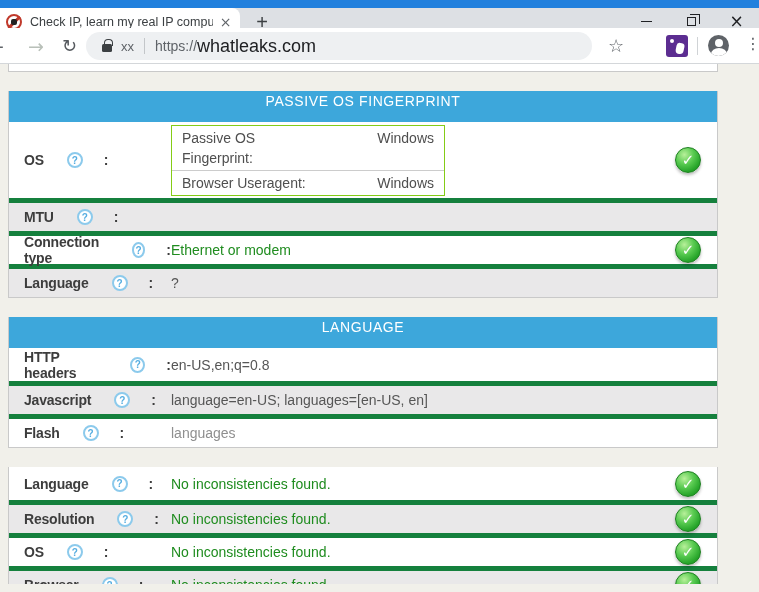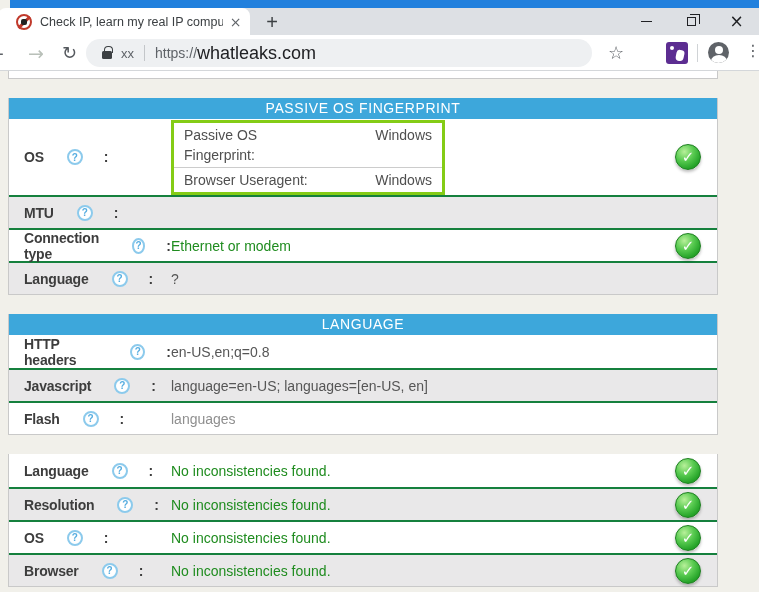--- a/index.html
+++ b/index.html
@@ -1,20 +1,20 @@
 <!DOCTYPE html>
 <html><head>
 <meta charset="utf-8">
 <style>
   * { margin:0; padding:0; box-sizing:border-box; }
   html,body { width:759px; height:592px; overflow:hidden; }
   body { font-family:"Liberation Sans", sans-serif; background:#f1f0ea; position:relative; }
 
   
-  .titlebar { position:relative; height:35px; background:#dde0e4;margin-left:10px; }
+  .titlebar { position:relative; height:28px; background:#dde0e4; }
   .accent-strip { position:absolute; top:0; left:0; width:100%; height:8px; background:#2180dd; }
   .tab { position:absolute; left:-12px; top:8px; width:252px; height:27px; background:#fff;
          border-radius:8px 8px 0 0; display:flex; align-items:center; padding:0 6px 0 18px; }
   .favicon { width:16px; height:16px; border:2px solid #c0392b; border-radius:50%; position:relative; flex:0 0 16px; }
   .favicon::before { content:""; position:absolute; left:-2px; top:5px; width:16px; height:2.5px;
                      background:#c0392b; transform:rotate(-45deg); }
   .favicon::after { content:""; position:absolute; left:3px; top:3px; width:6px; height:6px;
                     background:#222; border-radius:2px; }
   .tab-title { flex:1; font-size:12.5px; color:#3c4043; white-space:nowrap; overflow:hidden; margin:0 4px 0 8px; }
   .tab-close { width:17px; height:17px; border-radius:50%; display:flex; align-items:center; justify-content:center;
@@ -59,41 +59,41 @@
   .avatar::after { content:""; position:absolute; left:2.5px; top:13px; width:16px; height:12px;
                    background:#fff; border-radius:50% 50% 0 0; }
   .menu-dots { position:absolute; left:745px; top:6px; font-family:"DejaVu Sans",sans-serif;
                font-size:16px; color:#5f6368; letter-spacing:0; }
 
   
   .content { position:relative; height:520px; background:#f1f0ea; overflow:hidden; }
   .partial-bar { margin-left:8px; width:710px; height:8px; background:#fff;
                  border:1px solid #c9c9c9; border-top:none; }
   .datatable { width:710px; margin:19px 0 0 8px; background:#fff; border:1px solid #c9c9c9; border-top:none; }
-  .dt-header { height:21px; background:#3da7db; color:#fff; font-size:14px; line-height:21px;
+  .dt-header { height:31px; background:#3da7db; color:#fff; font-size:14px; line-height:21px;
                text-align:center; letter-spacing:0.6px; }
-  .row { display:flex; align-items:center; height:33px; border-top:2px solid #15803d; }
+  .row { display:flex; align-items:center; height:33px; border-top:5px solid #15803d; }
   .row.first { border-top:none; }
   .row.alt { background:#e9e8e9; }
   .row.tall { height:76px; }
   .label-cell { width:162px; padding-left:15px; display:flex; align-items:center; flex:0 0 162px;gap:20px; }
   .label-text { font-weight:bold; color:#3d3d3d; font-size:14px; letter-spacing:-0.2px; }
   .q-icon { width:16px; height:16px; border:2px solid #8ccaec; border-radius:50%; color:#56ade0;
             font-size:10px; font-weight:bold; display:inline-flex; align-items:center; justify-content:center;
             background:#fff; margin:0 1px 0 3px; }
   .colon { font-weight:bold; color:#3d3d3d; font-size:14px; }
   .value-cell { flex:1; font-size:14px; color:#565656; }
   .value-cell.green { color:#1f8c1f; }
   .value-cell.muted { color:#8f8f8f; }
   .check-cell { flex:0 0 60px; display:flex; justify-content:flex-end; padding-right:16px; }
   .check { width:26px; height:26px; border-radius:50%; color:#fff; font-weight:bold; font-size:15px;
            font-family:"DejaVu Sans",sans-serif; display:flex; align-items:center; justify-content:center;
            background:radial-gradient(circle at 35% 28%, #b8f09a 0%, #58ca50 40%, #27a52a 72%, #168018 100%);
            border:1px solid #1c7f1f; box-shadow:0 2px 3px rgba(0,0,0,0.25); }
-  .inner-table { width:274px; border:3px solid #84cc16; font-size:14px; color:#4f4f4f; }
+  .inner-table { width:274px; border:1px solid #84cc16; font-size:14px; color:#4f4f4f; }
   .inner-row { display:flex; border-top:1px solid #ccc; padding:2px 10px; }
   .inner-row.first { border-top:none; }
   .inner-key { flex:1; white-space:pre-line; line-height:20px; }
   .inner-val { text-align:right; line-height:20px; }
 </style>
 </head>
 <body>
 
 <div class="titlebar">
   <div class="accent-strip"></div>

